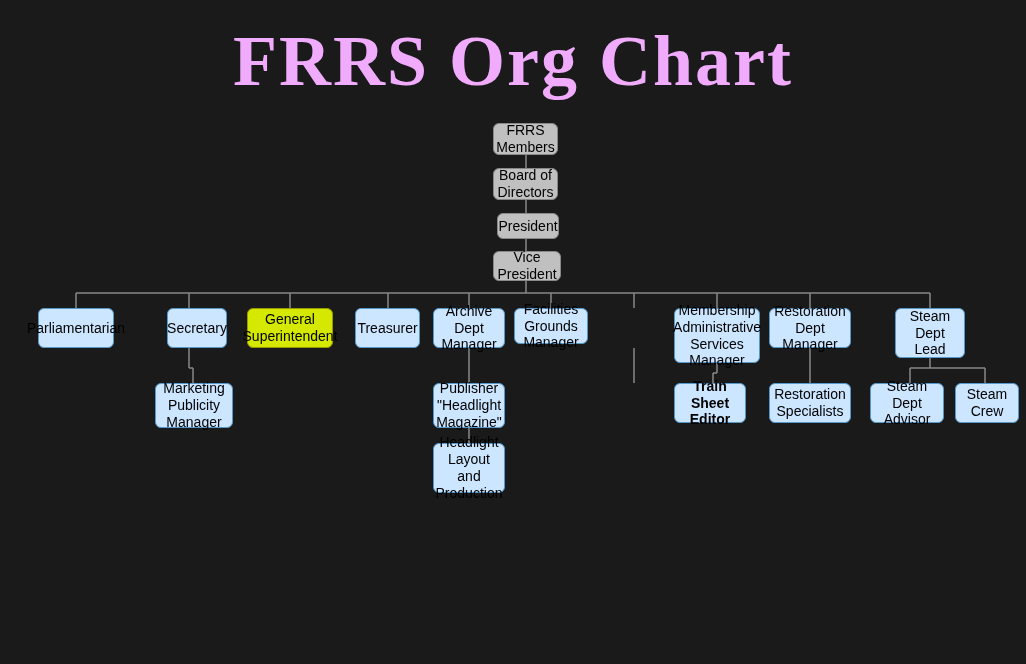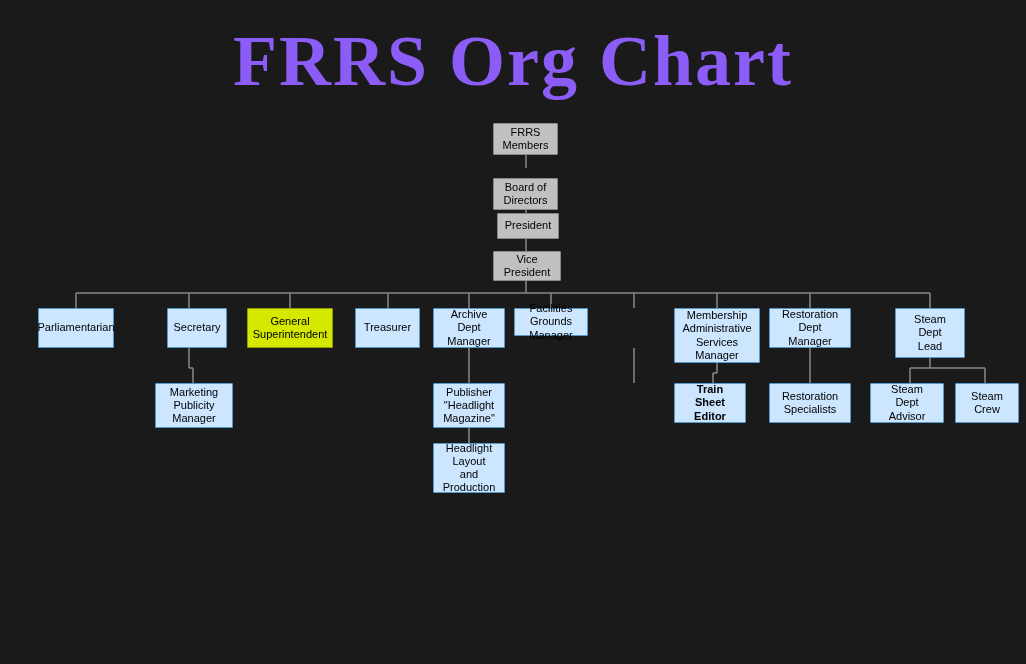--- a/index.html
+++ b/index.html
@@ -4,21 +4,21 @@
   <style>
     * { box-sizing: border-box; margin: 0; padding: 0; }
     body {
       background: #1a1a1a;
       font-family: Arial, sans-serif;
       width: 1026px;
       min-height: 664px;
       overflow: hidden;
     }
     .title {
-      color: #8b5cf6;
+      color: #f0abfc;
       font-size: 72px;
       font-weight: 900;
       font-family: Georgia, 'Times New Roman', serif;
       text-align: center;
       padding: 20px 0 10px 0;
       letter-spacing: 2px;
     }
     .chart-area {
       position: relative;
       width: 1026px;
@@ -27,22 +27,22 @@
     svg.lines {
       position: absolute;
       top: 0; left: 0;
       width: 100%; height: 100%;
       pointer-events: none;
     }
     .node {
       position: absolute;
       background: #cce6ff;
       border: 1.5px solid #5599cc;
-      border-radius: 1px;
-      font-size: 11px;
+      border-radius: 6px;
+      font-size: 14px;
       text-align: center;
       display: flex;
       align-items: center;
       justify-content: center;
       padding: 3px 21px;
       line-height: 1.2;
       color: #000;
     }
     .node.yellow {
       background: #d4e800;
@@ -98,30 +98,30 @@
 
     <line x1="810" y1="235" x2="810" y2="270" stroke="#888" stroke-width="1.5"></line>
 
     <line x1="930" y1="235" x2="930" y2="255" stroke="#888" stroke-width="1.5"></line>
     <line x1="910" y1="255" x2="985" y2="255" stroke="#888" stroke-width="1.5"></line>
     <line x1="910" y1="255" x2="910" y2="270" stroke="#888" stroke-width="1.5"></line>
     <line x1="985" y1="255" x2="985" y2="270" stroke="#888" stroke-width="1.5"></line>
   </svg>
 
   <div class="node gray" style="left:493px;top:10px;width:65px;height:32px;">FRRS Members</div>
-  <div class="node gray" style="left:493px;top:55px;width:65px;height:32px;margin-top:10px;">Board of Directors</div>
+  <div class="node gray" style="left:493px;top:55px;width:65px;height:32px;">Board of Directors</div>
   <div class="node gray" style="left:497px;top:100px;width:62px;height:26px;">President</div>
   <div class="node gray" style="left:493px;top:138px;width:68px;height:30px;">Vice President</div>
 
   <div class="node" style="left:38px;top:195px;width:76px;height:40px;">Parliamentarian</div>
   <div class="node" style="left:167px;top:195px;width:60px;height:40px;">Secretary</div>
   <div class="node yellow" style="left:247px;top:195px;width:86px;height:40px;">General Superintendent</div>
   <div class="node" style="left:355px;top:195px;width:65px;height:40px;">Treasurer</div>
   <div class="node" style="left:433px;top:195px;width:72px;height:40px;">Archive Dept Manager</div>
-  <div class="node" style="left:514px;top:195px;width:74px;height:28px;">Facilities Grounds Manager</div>
+  <div class="node" style="left:514px;top:195px;width:74px;height:36px;">Facilities Grounds Manager</div>
   <div class="node" style="left:674px;top:195px;width:86px;height:55px;">Membership Administrative Services Manager</div>
   <div class="node" style="left:769px;top:195px;width:82px;height:40px;">Restoration Dept Manager</div>
   <div class="node" style="left:895px;top:195px;width:70px;height:50px;">Steam Dept Lead</div>
 
   <div class="node" style="left:155px;top:270px;width:78px;height:45px;">Marketing Publicity Manager</div>
   <div class="node" style="left:433px;top:270px;width:72px;height:45px;">Publisher "Headlight Magazine"</div>
   <div class="node" style="left:433px;top:330px;width:72px;height:50px;">Headlight Layout and Production</div>
   <div class="node" style="left:674px;top:270px;width:72px;height:40px;font-weight:bold;">Train Sheet Editor</div>
   <div class="node" style="left:769px;top:270px;width:82px;height:40px;">Restoration Specialists</div>
   <div class="node" style="left:870px;top:270px;width:74px;height:40px;">Steam Dept Advisor</div>

